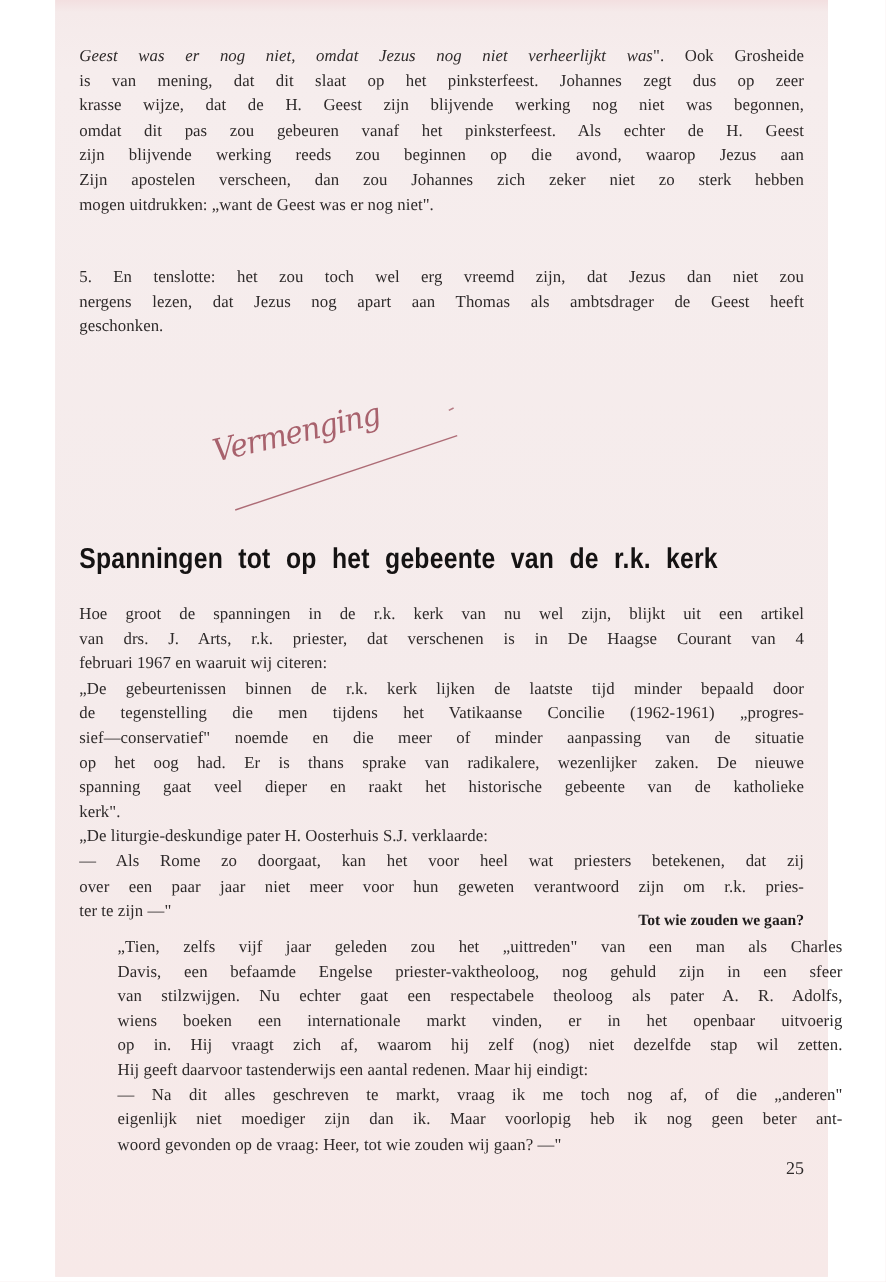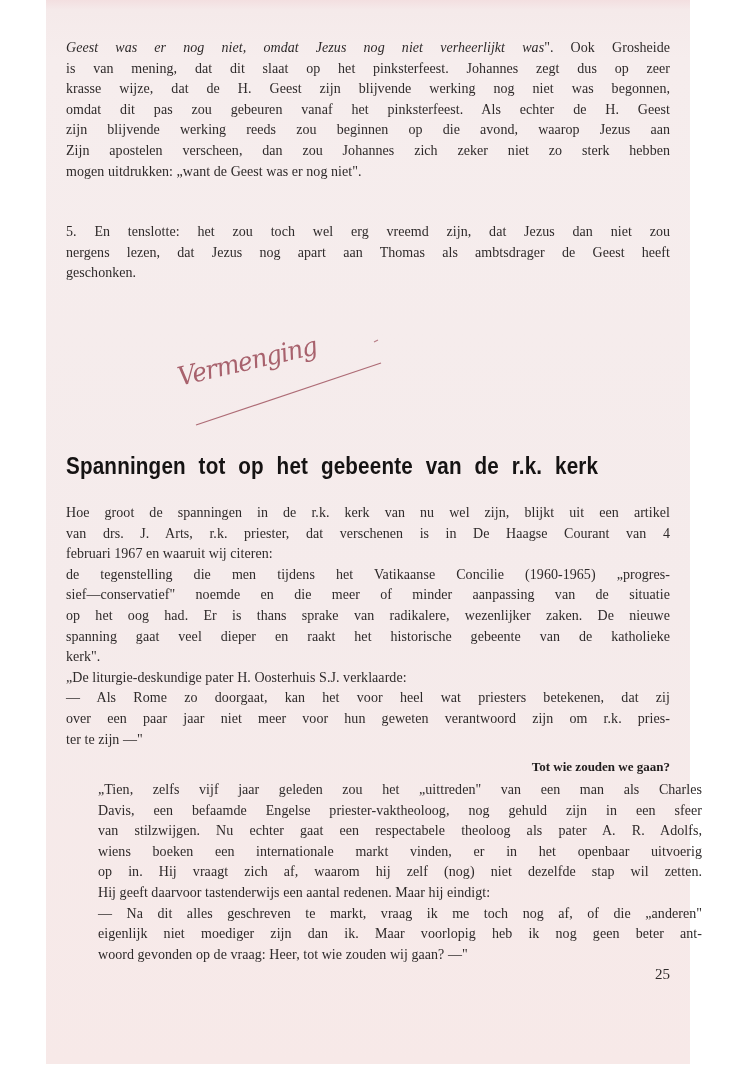--- a/index.html
+++ b/index.html
@@ -109,21 +109,22 @@
       <path d="M218 17 L222 15" stroke="#9b4b58" stroke-width="1.2" fill="none" opacity="0.7"></path>
     </svg>
   </div>
 
   <h1 class="heading">Spanningen tot op het gebeente van de r.k. kerk</h1>
 
   <div class="textblock" id="block3">
     <span class="line">Hoe groot de spanningen in de r.k. kerk van nu wel zijn, blijkt uit een artikel</span>
     <span class="line">van drs. J. Arts, r.k. priester, dat verschenen is in De Haagse Courant van 4</span>
     <span class="line last">februari 1967 en waaruit wij citeren:</span>
-    <span class="line">de tegenstelling die men tijdens het Vatikaanse Concilie (1960-1965) „progres-</span>
+    <span class="line">„De gebeurtenissen binnen de r.k. kerk lijken de laatste tijd minder bepaald door</span>
+    <span class="line">de tegenstelling die men tijdens het Vatikaanse Concilie (1962-1961) „progres-</span>
     <span class="line">sief—conservatief" noemde en die meer of minder aanpassing van de situatie</span>
     <span class="line">op het oog had. Er is thans sprake van radikalere, wezenlijker zaken. De nieuwe</span>
     <span class="line">spanning gaat veel dieper en raakt het historische gebeente van de katholieke</span>
     <span class="line last">kerk".</span>
     <span class="line last">„De liturgie-deskundige pater H. Oosterhuis S.J. verklaarde:</span>
     <span class="line">— Als Rome zo doorgaat, kan het voor heel wat priesters betekenen, dat zij</span>
     <span class="line">over een paar jaar niet meer voor hun geweten verantwoord zijn om r.k. pries-</span>
     <span class="line last">ter te zijn —"</span>
   </div>
 

